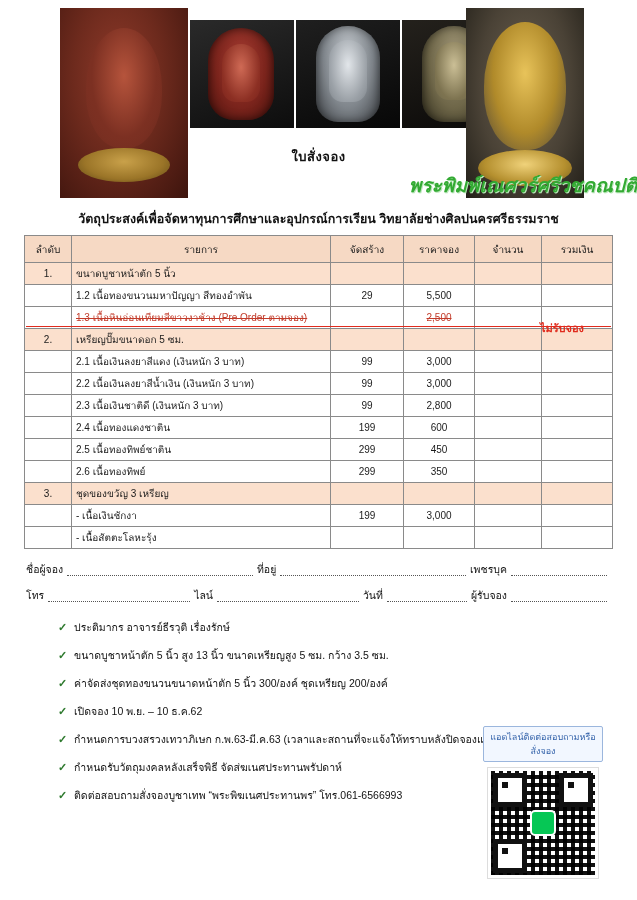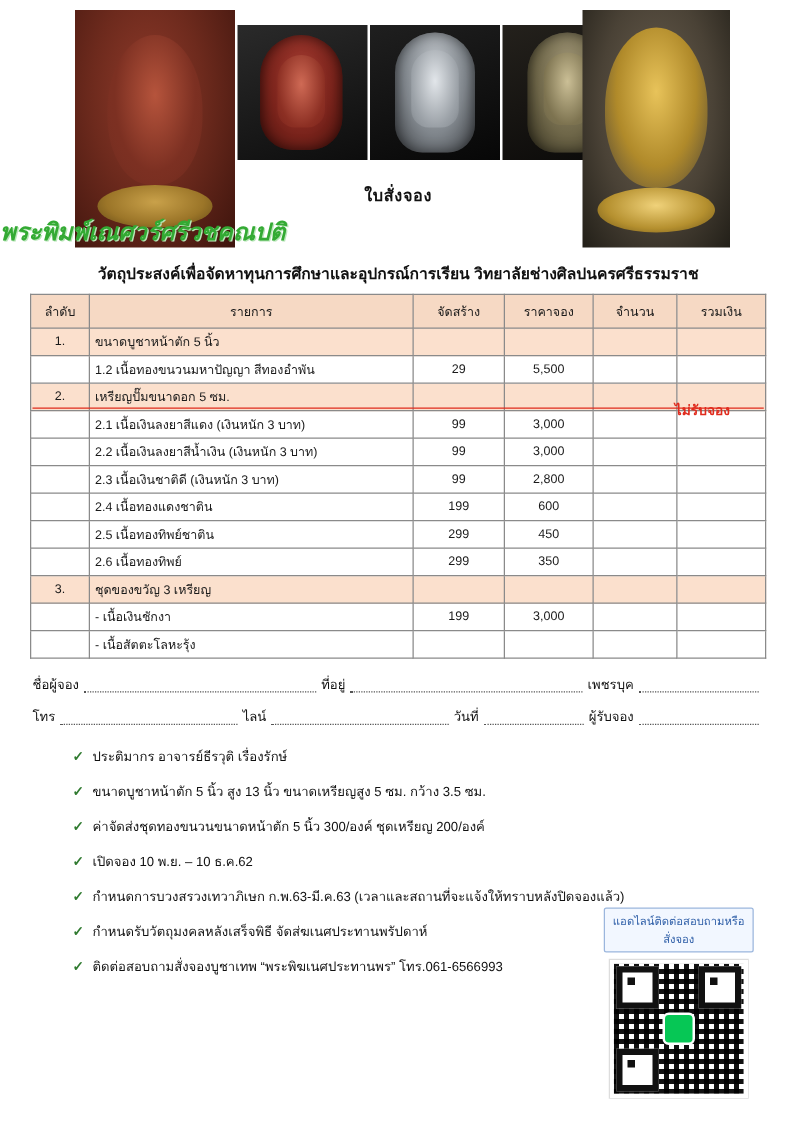--- a/index.html
+++ b/index.html
@@ -153,21 +153,21 @@
     text-align: center;
     font-size: 13px;
     font-weight: bold;
     color: #111;
     letter-spacing: .5px;
   }
   .temple-name {
     position: absolute;
     left: 0; right: 0;
     top: 170px;
-    text-align: left;
+    text-align: right;
     font-size: 19px;
     font-weight: bold;
     color: #33aa33;
     text-shadow: 1px 1px 0 #b9e6b9;
     font-style: italic;
   }
 
   
   .purpose {
     text-align: center;
@@ -379,20 +379,28 @@
           <td class="c-sum"></td>
         </tr>
         <tr>
           <td class="c-no"></td>
           <td class="c-item indent">1.2 เนื้อทองขนวนมหาปัญญา สีทองอำพัน</td>
           <td class="c-made">29</td>
           <td class="c-price">5,500</td>
           <td class="c-qty"></td>
           <td class="c-sum"></td>
         </tr>
+        <tr>
+          <td class="c-no"></td>
+          <td class="c-item indent"><span class="strike">1.3 เนื้อหินอ่อนเทียมสีขาวงาช้าง (Pre Order ตามจอง)</span></td>
+          <td class="c-made"></td>
+          <td class="c-price"><span class="strike">2,500</span></td>
+          <td class="c-qty"></td>
+          <td class="c-sum"></td>
+        </tr>
         <tr class="group">
           <td class="c-no">2.</td>
           <td class="c-item">เหรียญปั๊มขนาดอก 5 ซม.</td>
           <td class="c-made"></td>
           <td class="c-price"></td>
           <td class="c-qty"></td>
           <td class="c-sum"></td>
         </tr>
         <tr>
           <td class="c-no"></td>

